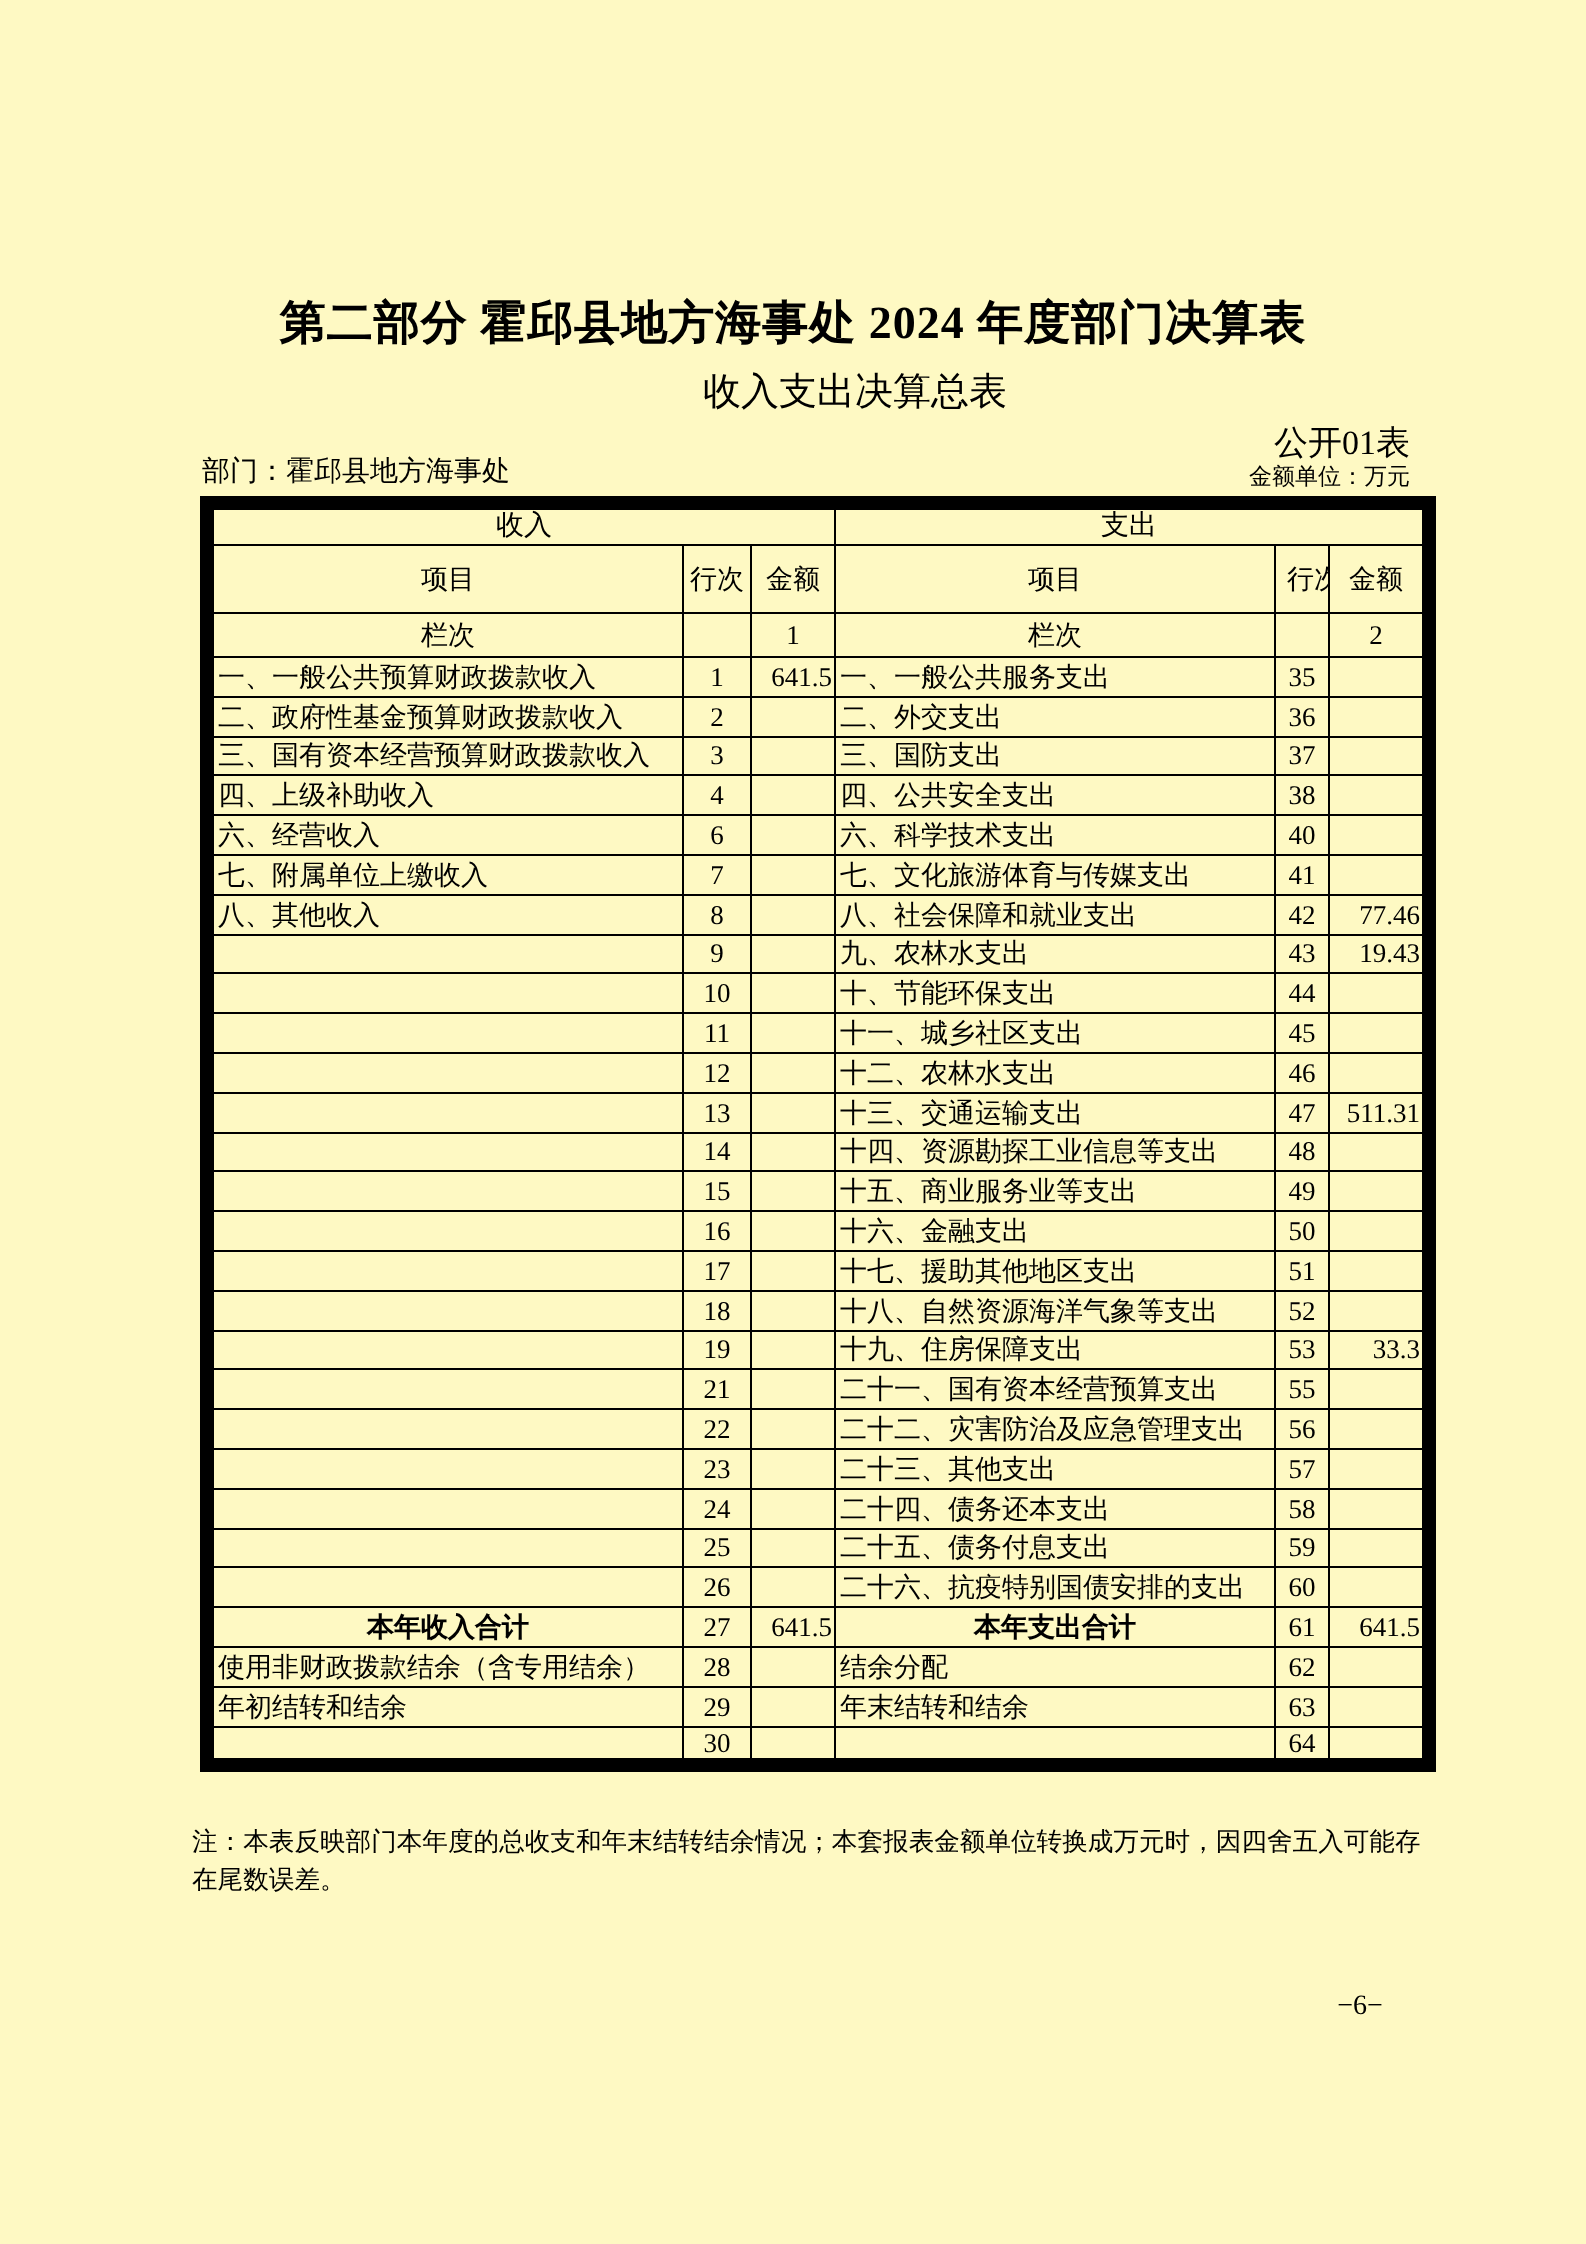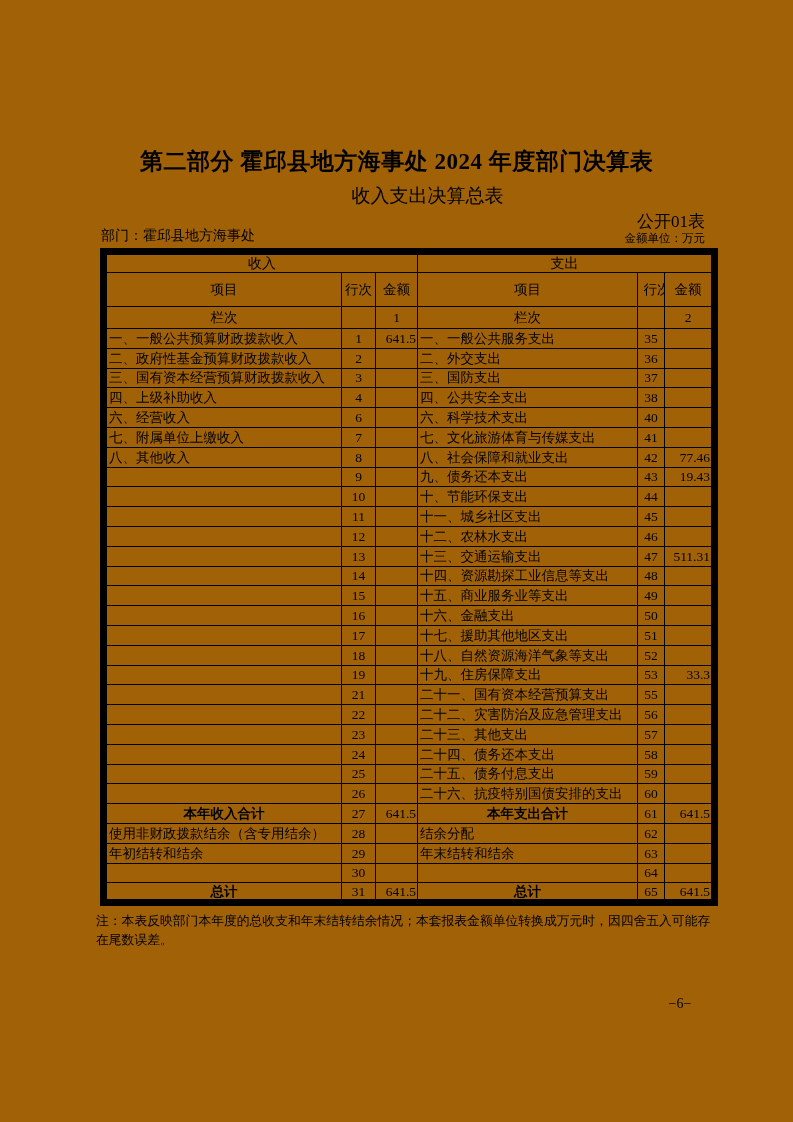--- a/index.html
+++ b/index.html
@@ -1,20 +1,20 @@
 <!DOCTYPE html>
 <html><head>
 <meta charset="utf-8">
 <style>
   * { margin:0; padding:0; box-sizing:border-box; }
   html,body { background:#e8e8e8; }
   body { font-family:"Liberation Serif","DejaVu Serif",serif; color:#000; }
   .page {
     position:relative; width:793px; height:1122px; margin:0 auto;
-    background:#a16207; overflow:hidden;
+    background:#fef9c3; overflow:hidden;
   }
   .title {
     position:absolute; top:146px; left:0; width:793px;
     text-align:center; font-size:23px; font-weight:bold; letter-spacing:0.5px;
     white-space:pre;
   }
   .subtitle {
     position:absolute; top:183px; left:31px; width:793px;
     text-align:center; font-size:19px;
   }
@@ -150,21 +150,21 @@
           <td class="no">8</td>
           <td class="amt"></td>
           <td class="item">八、社会保障和就业支出</td>
           <td class="no">42</td>
           <td class="amt">77.46</td>
         </tr>
         <tr>
           <td class="item"></td>
           <td class="no">9</td>
           <td class="amt"></td>
-          <td class="item">九、债务还本支出</td>
+          <td class="item">九、农林水支出</td>
           <td class="no">43</td>
           <td class="amt">19.43</td>
         </tr>
         <tr>
           <td class="item"></td>
           <td class="no">10</td>
           <td class="amt"></td>
           <td class="item">十、节能环保支出</td>
           <td class="no">44</td>
           <td class="amt"></td>
@@ -314,27 +314,19 @@
           <td class="amt"></td>
         </tr>
         <tr>
           <td class="item"></td>
           <td class="no">30</td>
           <td class="amt"></td>
           <td class="item"></td>
           <td class="no">64</td>
           <td class="amt"></td>
         </tr>
-        <tr class="total">
-          <td class="item">总计</td>
-          <td class="no">31</td>
-          <td class="amt">641.5</td>
-          <td class="item">总计</td>
-          <td class="no">65</td>
-          <td class="amt">641.5</td>
-        </tr>
       </tbody>
   </table>
 
   <div class="note">注：本表反映部门本年度的总收支和年末结转结余情况；本套报表金额单位转换成万元时，因四舍五入可能存在尾数误差。</div>
   <div class="pageno">−6−</div>
 
 </div>
 
 </body></html>

